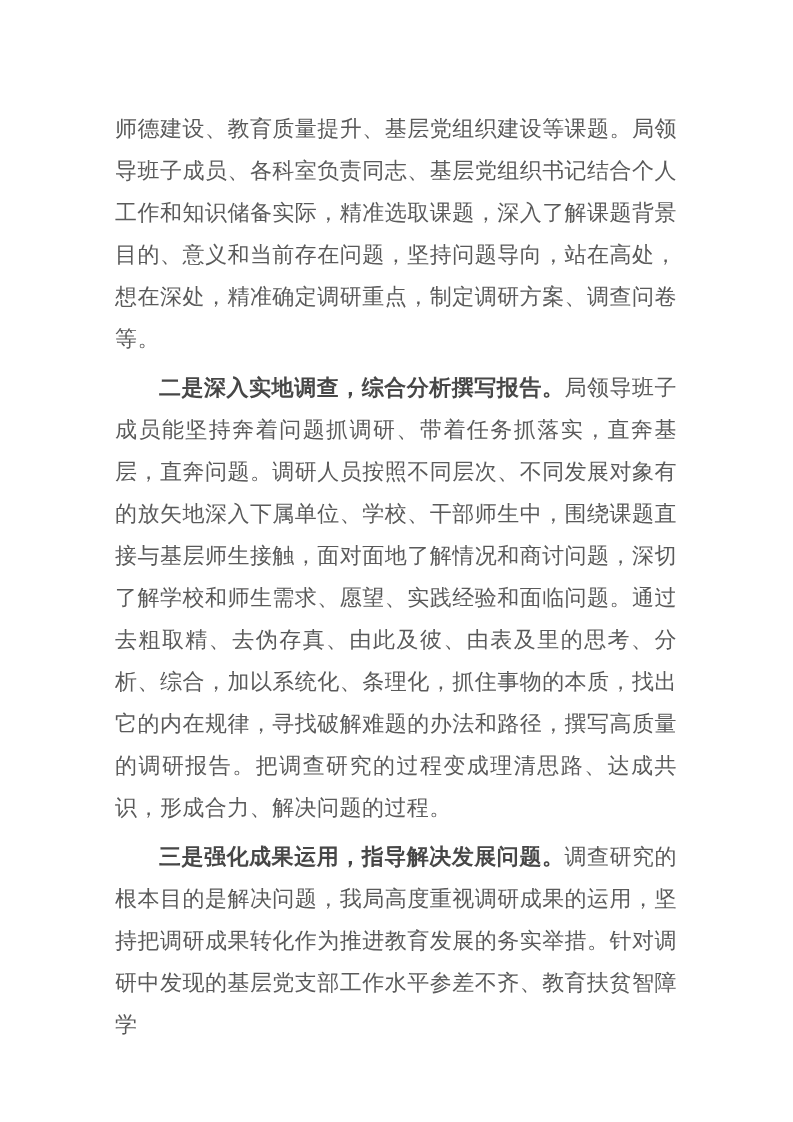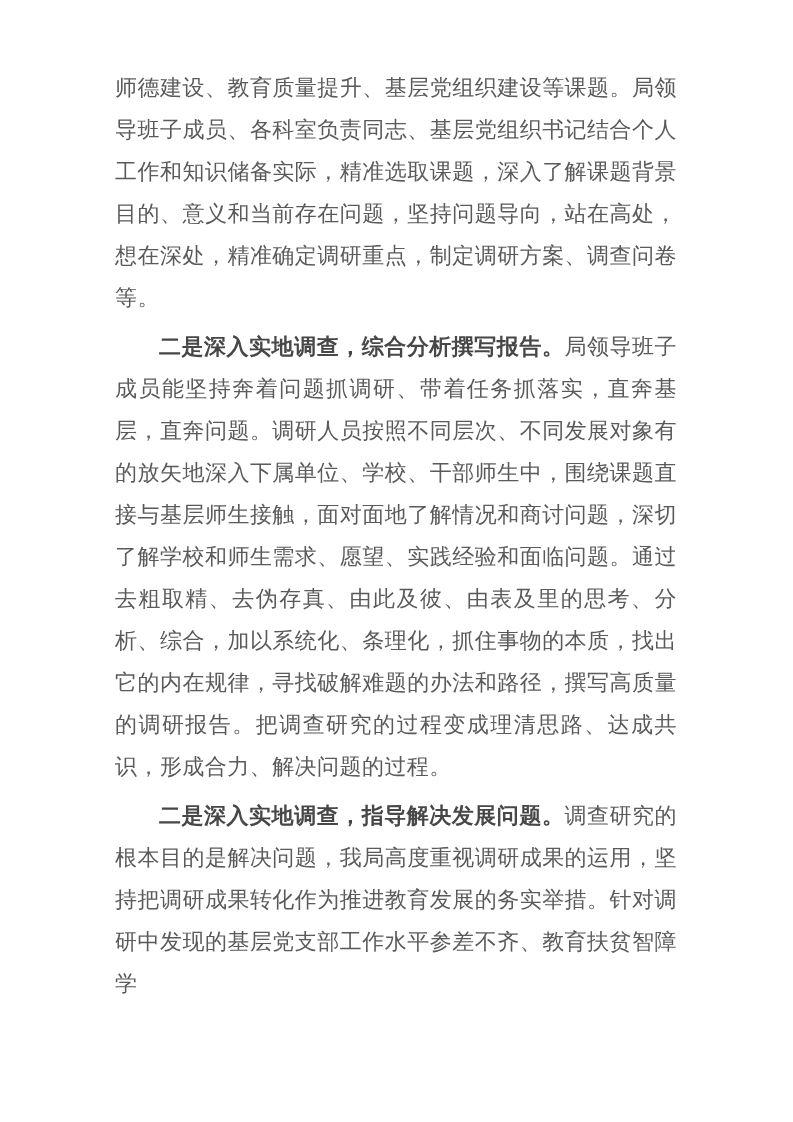--- a/index.html
+++ b/index.html
@@ -9,21 +9,21 @@
   body {
     width: 793px;
     height: 1122px;
     background: #ffffff;
     overflow: hidden;
   }
   .page {
     box-sizing: border-box;
     width: 793px;
     height: 1122px;
-    padding: 67px 116px 0 115px;
+    padding: 108px 116px 0 115px;
     background: #ffffff;
   }
   .doc-text p {
     margin: 0;
     font-family: "Liberation Sans", sans-serif;
     font-size: 22px;
     line-height: 42px;
     letter-spacing: 0.45px;
     color: #5a5a5a;
     text-align: justify;
@@ -49,17 +49,17 @@
 
     <p>
       <span>师德建设、教育质量提升、基层党组织建设等课题。局领导班子成员、各科室负责同志、基层党组织书记结合个人工作和知识储备实际，精准选取课题，深入了解课题背景目的、意义和当前存在问题，坚持问题导向，站在高处，想在深处，精准确定调研重点，制定调研方案、调查问卷等。</span>
     </p>
 
     <p class="indented">
       <span class="lead-bold">二是深入实地调查，综合分析撰写报告。</span><span>局领导班子成员能坚持奔着问题抓调研、带着任务抓落实，直奔基层，直奔问题。调研人员按照不同层次、不同发展对象有的放矢地深入下属单位、学校、干部师生中，围绕课题直接与基层师生接触，面对面地了解情况和商讨问题，深切了解学校和师生需求、愿望、实践经验和面临问题。通过去粗取精、去伪存真、由此及彼、由表及里的思考、分析、综合，加以系统化、条理化，抓住事物的本质，找出它的内在规律，寻找破解难题的办法和路径，撰写高质量的调研报告。把调查研究的过程变成理清思路、达成共识，形成合力、解决问题的过程。</span>
     </p>
 
     <p class="indented">
-      <span class="lead-bold">二是深入实地调查，指导解决发展问题。</span><span>调查研究的根本目的是解决问题，我局高度重视调研成果的运用，坚持把调研成果转化作为推进教育发展的务实举措。针对调研中发现的基层党支部工作水平参差不齐、教育扶贫智障学</span>
+      <span class="lead-bold">三是强化成果运用，指导解决发展问题。</span><span>调查研究的根本目的是解决问题，我局高度重视调研成果的运用，坚持把调研成果转化作为推进教育发展的务实举措。针对调研中发现的基层党支部工作水平参差不齐、教育扶贫智障学</span>
     </p>
 
   </div>
 </div>
 
 </body></html>

